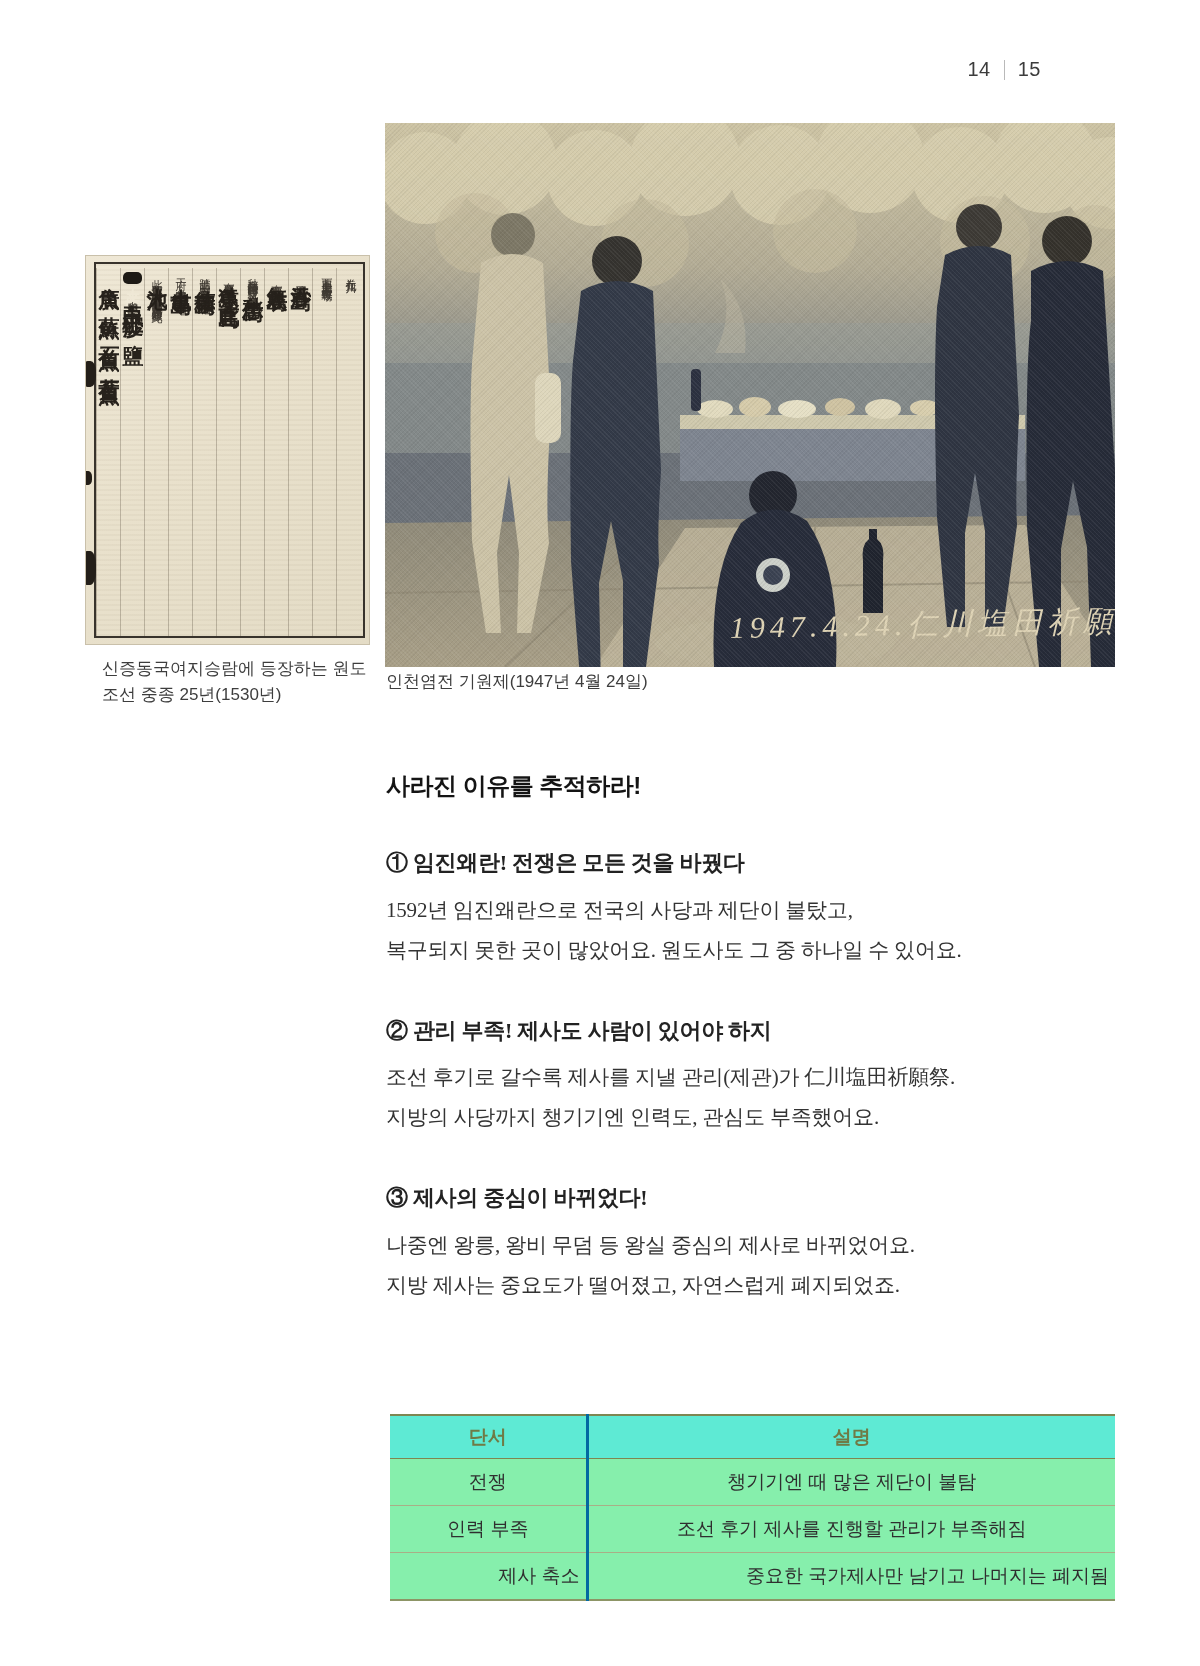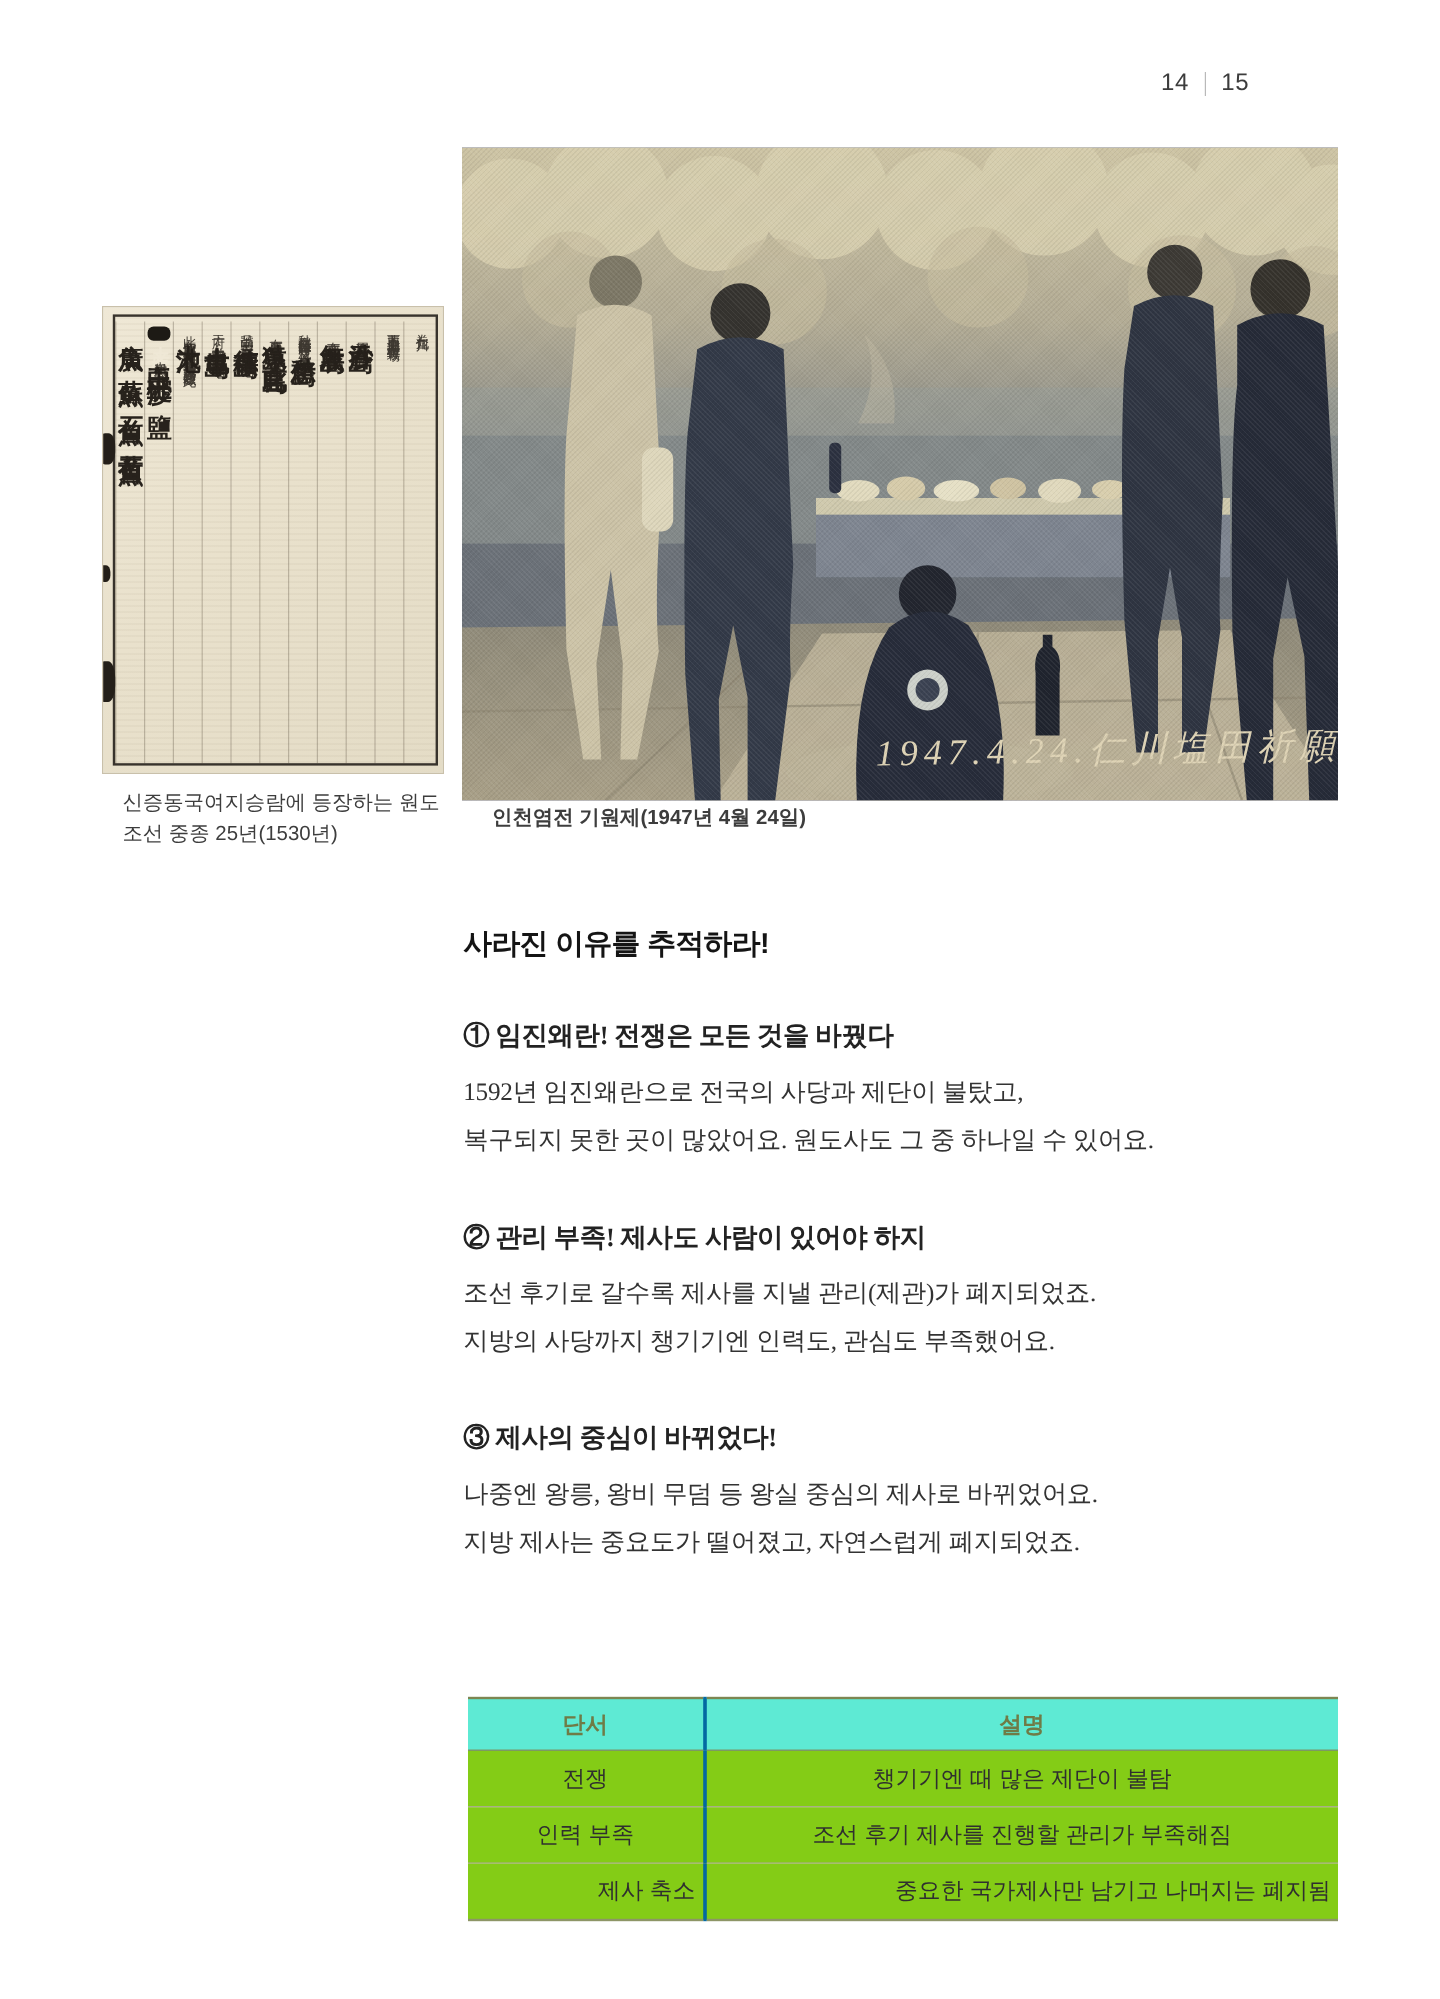--- a/index.html
+++ b/index.html
@@ -49,22 +49,22 @@
   .olddoc .smudge{position:absolute;background:#241f19;border-radius:40%;}
   .smudge.s1{left:-4px;top:105px;width:14px;height:26px;}
   .smudge.s2{left:-5px;top:295px;width:15px;height:34px;}
   .smudge.s3{left:-3px;top:215px;width:9px;height:14px;}
 
   .cap-left{
     position:absolute;left:86px;top:656px;width:300px;
     font-size:17px;line-height:1.55;color:#3d3d3d;margin-left:16px;
   }
   .cap-right{
-    position:absolute;left:410px;top:670px;width:600px;
-    font-size:17px;color:#3d3d3d;font-weight:bold;
+    position:absolute;left:386px;top:670px;width:600px;
+    font-size:17px;color:#3d3d3d;
   }
 
   
   .photo{
     position:absolute;left:385px;top:123px;width:730px;height:544px;
     overflow:hidden;background:#6b7178;
   }
   .photo svg{display:block;}
   .photo .halftone{
     position:absolute;inset:0;pointer-events:none;
@@ -95,21 +95,21 @@
     font-family:"Liberation Sans",sans-serif;
   }
   .clue-table col.c1{width:197px;}
   .clue-table th{
     background:#5eead4;color:#6f7b46;font-weight:700;font-size:19px;
     border-top:2px solid #7d8652;border-bottom:1px solid #7d8652;
     padding:8px 6px;text-align:center;
   }
   .clue-table td{
     font-size:19px;color:#2f2f2f;text-align:center;padding:10px 6px;
-    border-bottom:1px solid #a9ae87;background:#84cc16;
+    border-bottom:1px solid #a9ae87;background:#86efac;
   }
   .clue-table tr:last-child td{border-bottom:2px solid #8d9566;text-align:right;}
   .clue-table th + th, .clue-table td + td{border-left:3px solid #0369a1;}
 </style>
 </head>
 <body>
 
 <div class="pagenums">
   <span>14</span>
   <span class="divider"></span>
@@ -245,21 +245,21 @@
   <h2>사라진 이유를 추적하라!</h2>
 
   <div class="sec">
     <p class="t">① 임진왜란! 전쟁은 모든 것을 바꿨다</p>
     <p class="ln">1592년 임진왜란으로 전국의 사당과 제단이 불탔고,</p>
     <p class="ln">복구되지 못한 곳이 많았어요. 원도사도 그 중 하나일 수 있어요.</p>
   </div>
 
   <div class="sec">
     <p class="t">② 관리 부족! 제사도 사람이 있어야 하지</p>
-    <p class="ln">조선 후기로 갈수록 제사를 지낼 관리(제관)가 폐지되었죠.</p>
+    <p class="ln">조선 후기로 갈수록 제사를 지낼 관리(제관)가 仁川塩田祈願祭.</p>
     <p class="ln">지방의 사당까지 챙기기엔 인력도, 관심도 부족했어요.</p>
   </div>
 
   <div class="sec">
     <p class="t">③ 제사의 중심이 바뀌었다!</p>
     <p class="ln">나중엔 왕릉, 왕비 무덤 등 왕실 중심의 제사로 바뀌었어요.</p>
     <p class="ln">지방 제사는 중요도가 떨어졌고, 자연스럽게 폐지되었죠.</p>
   </div>
 </div>
 

